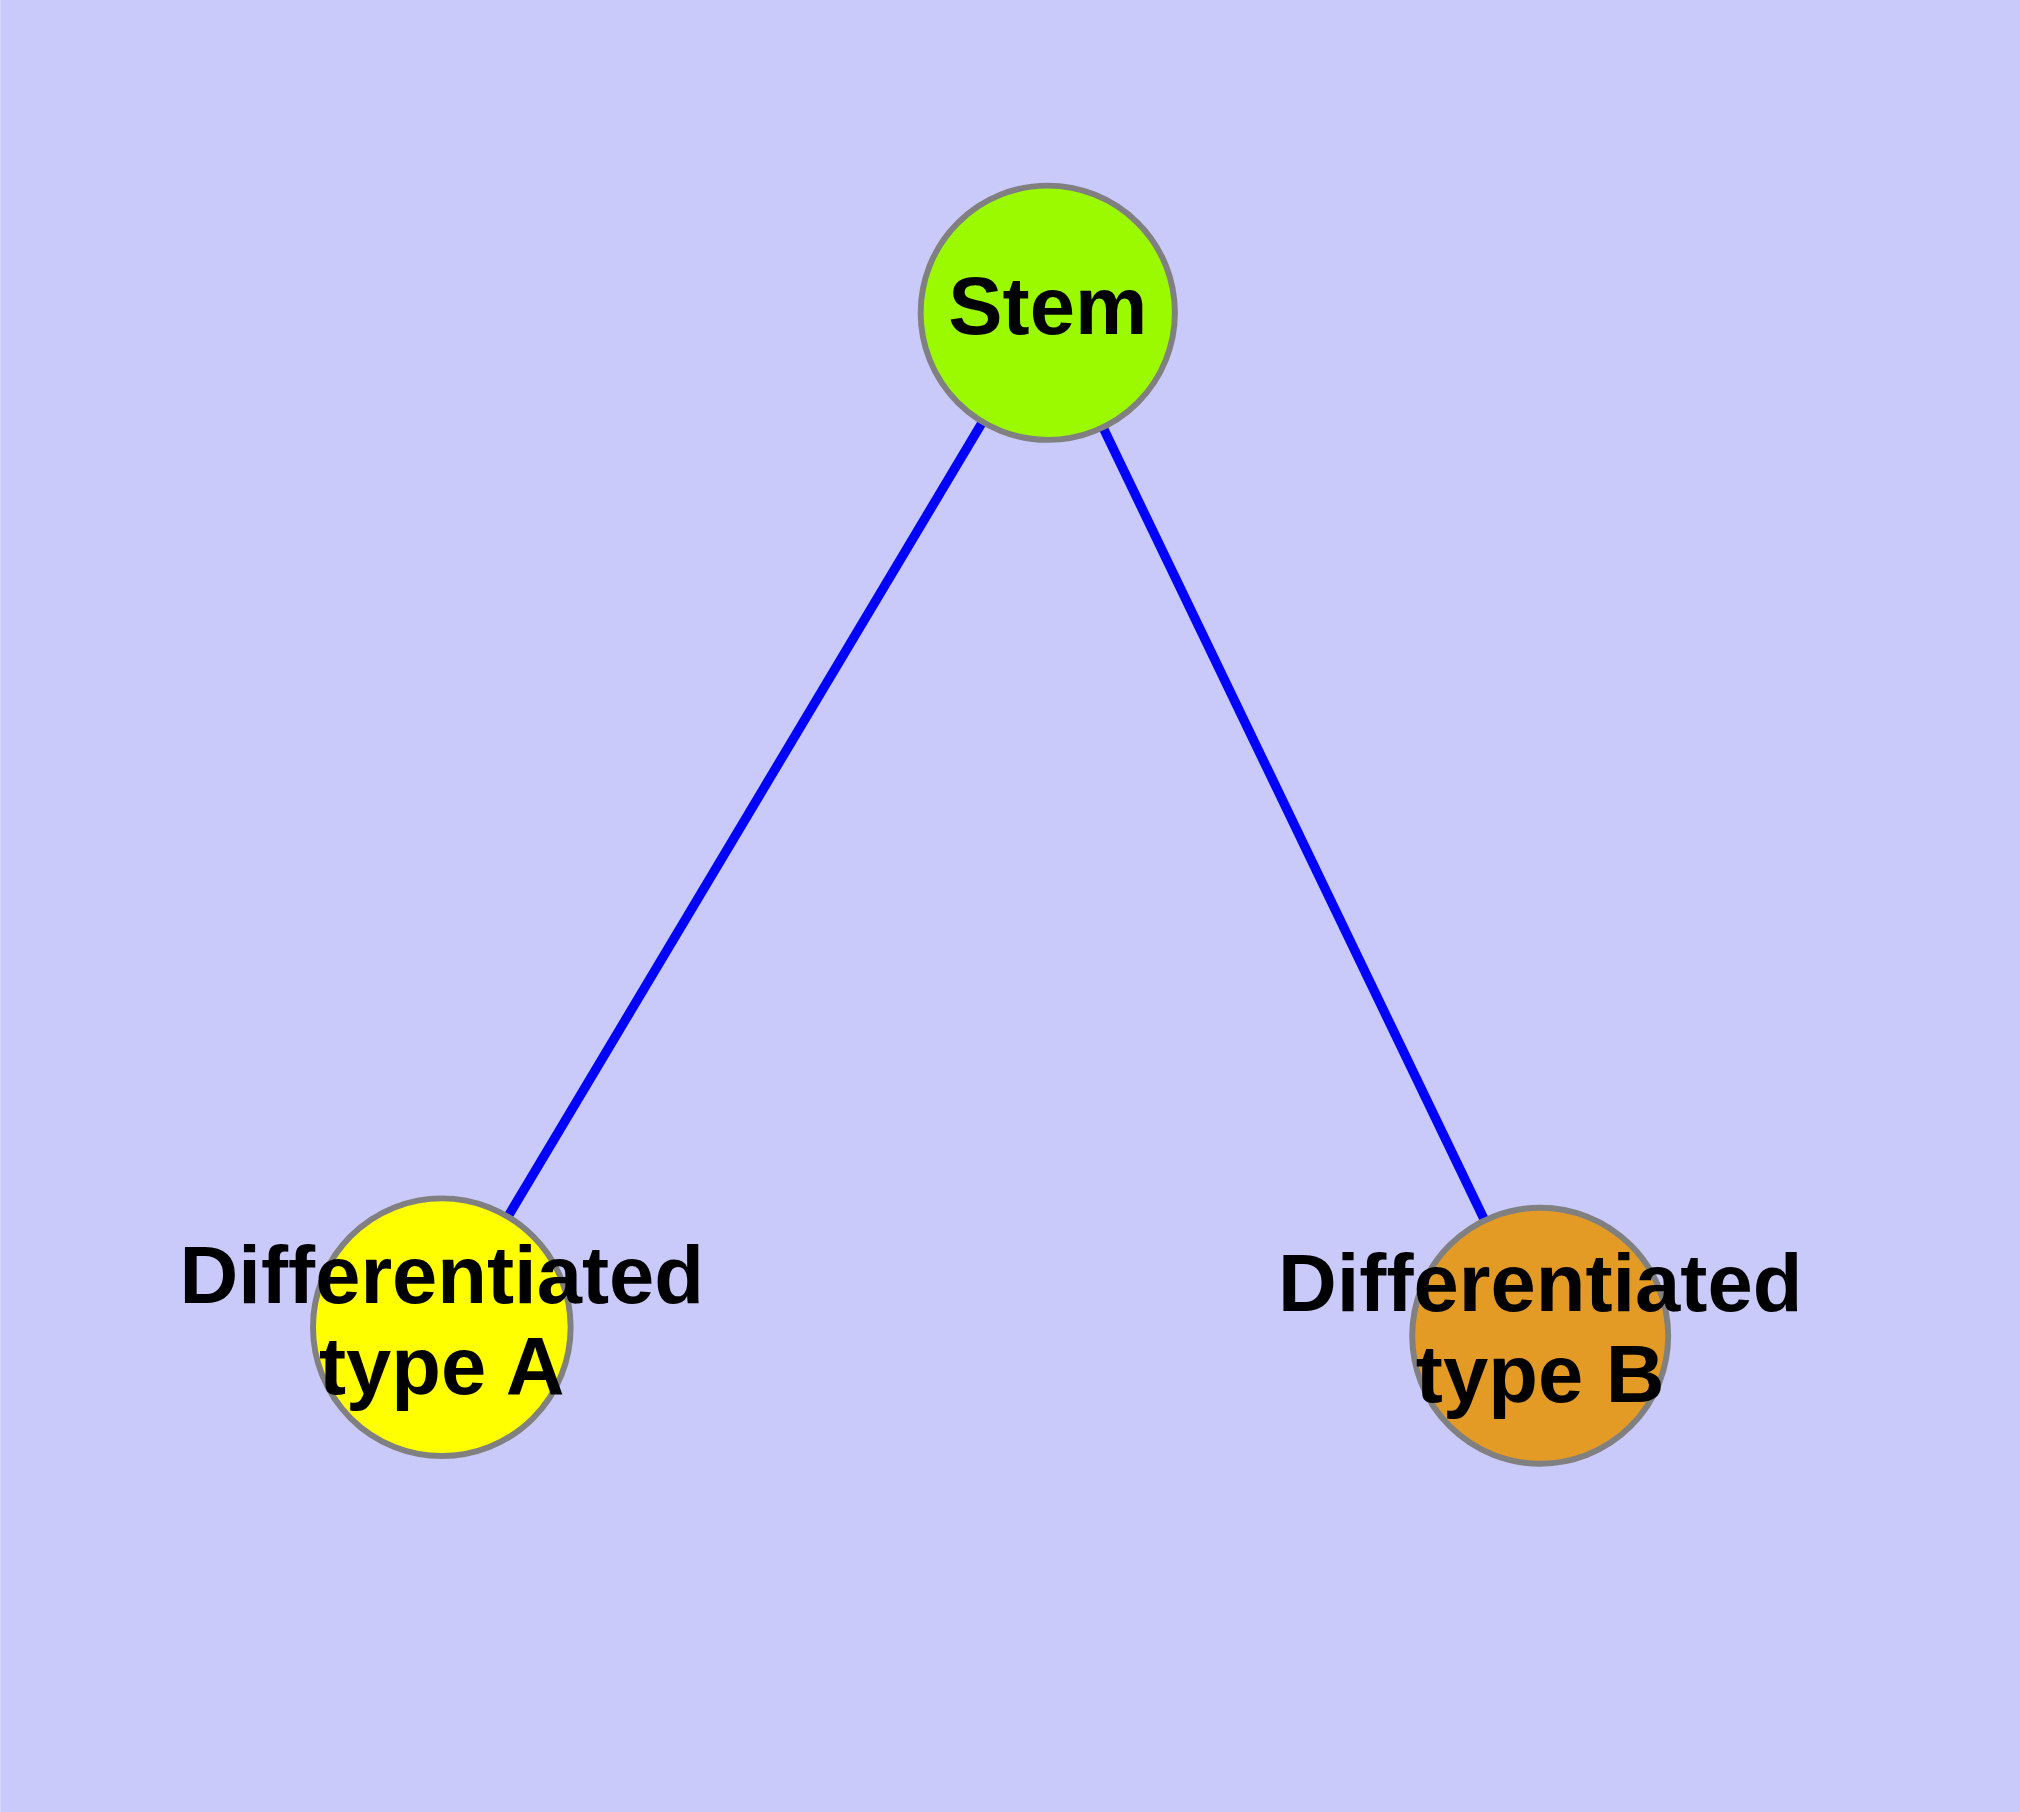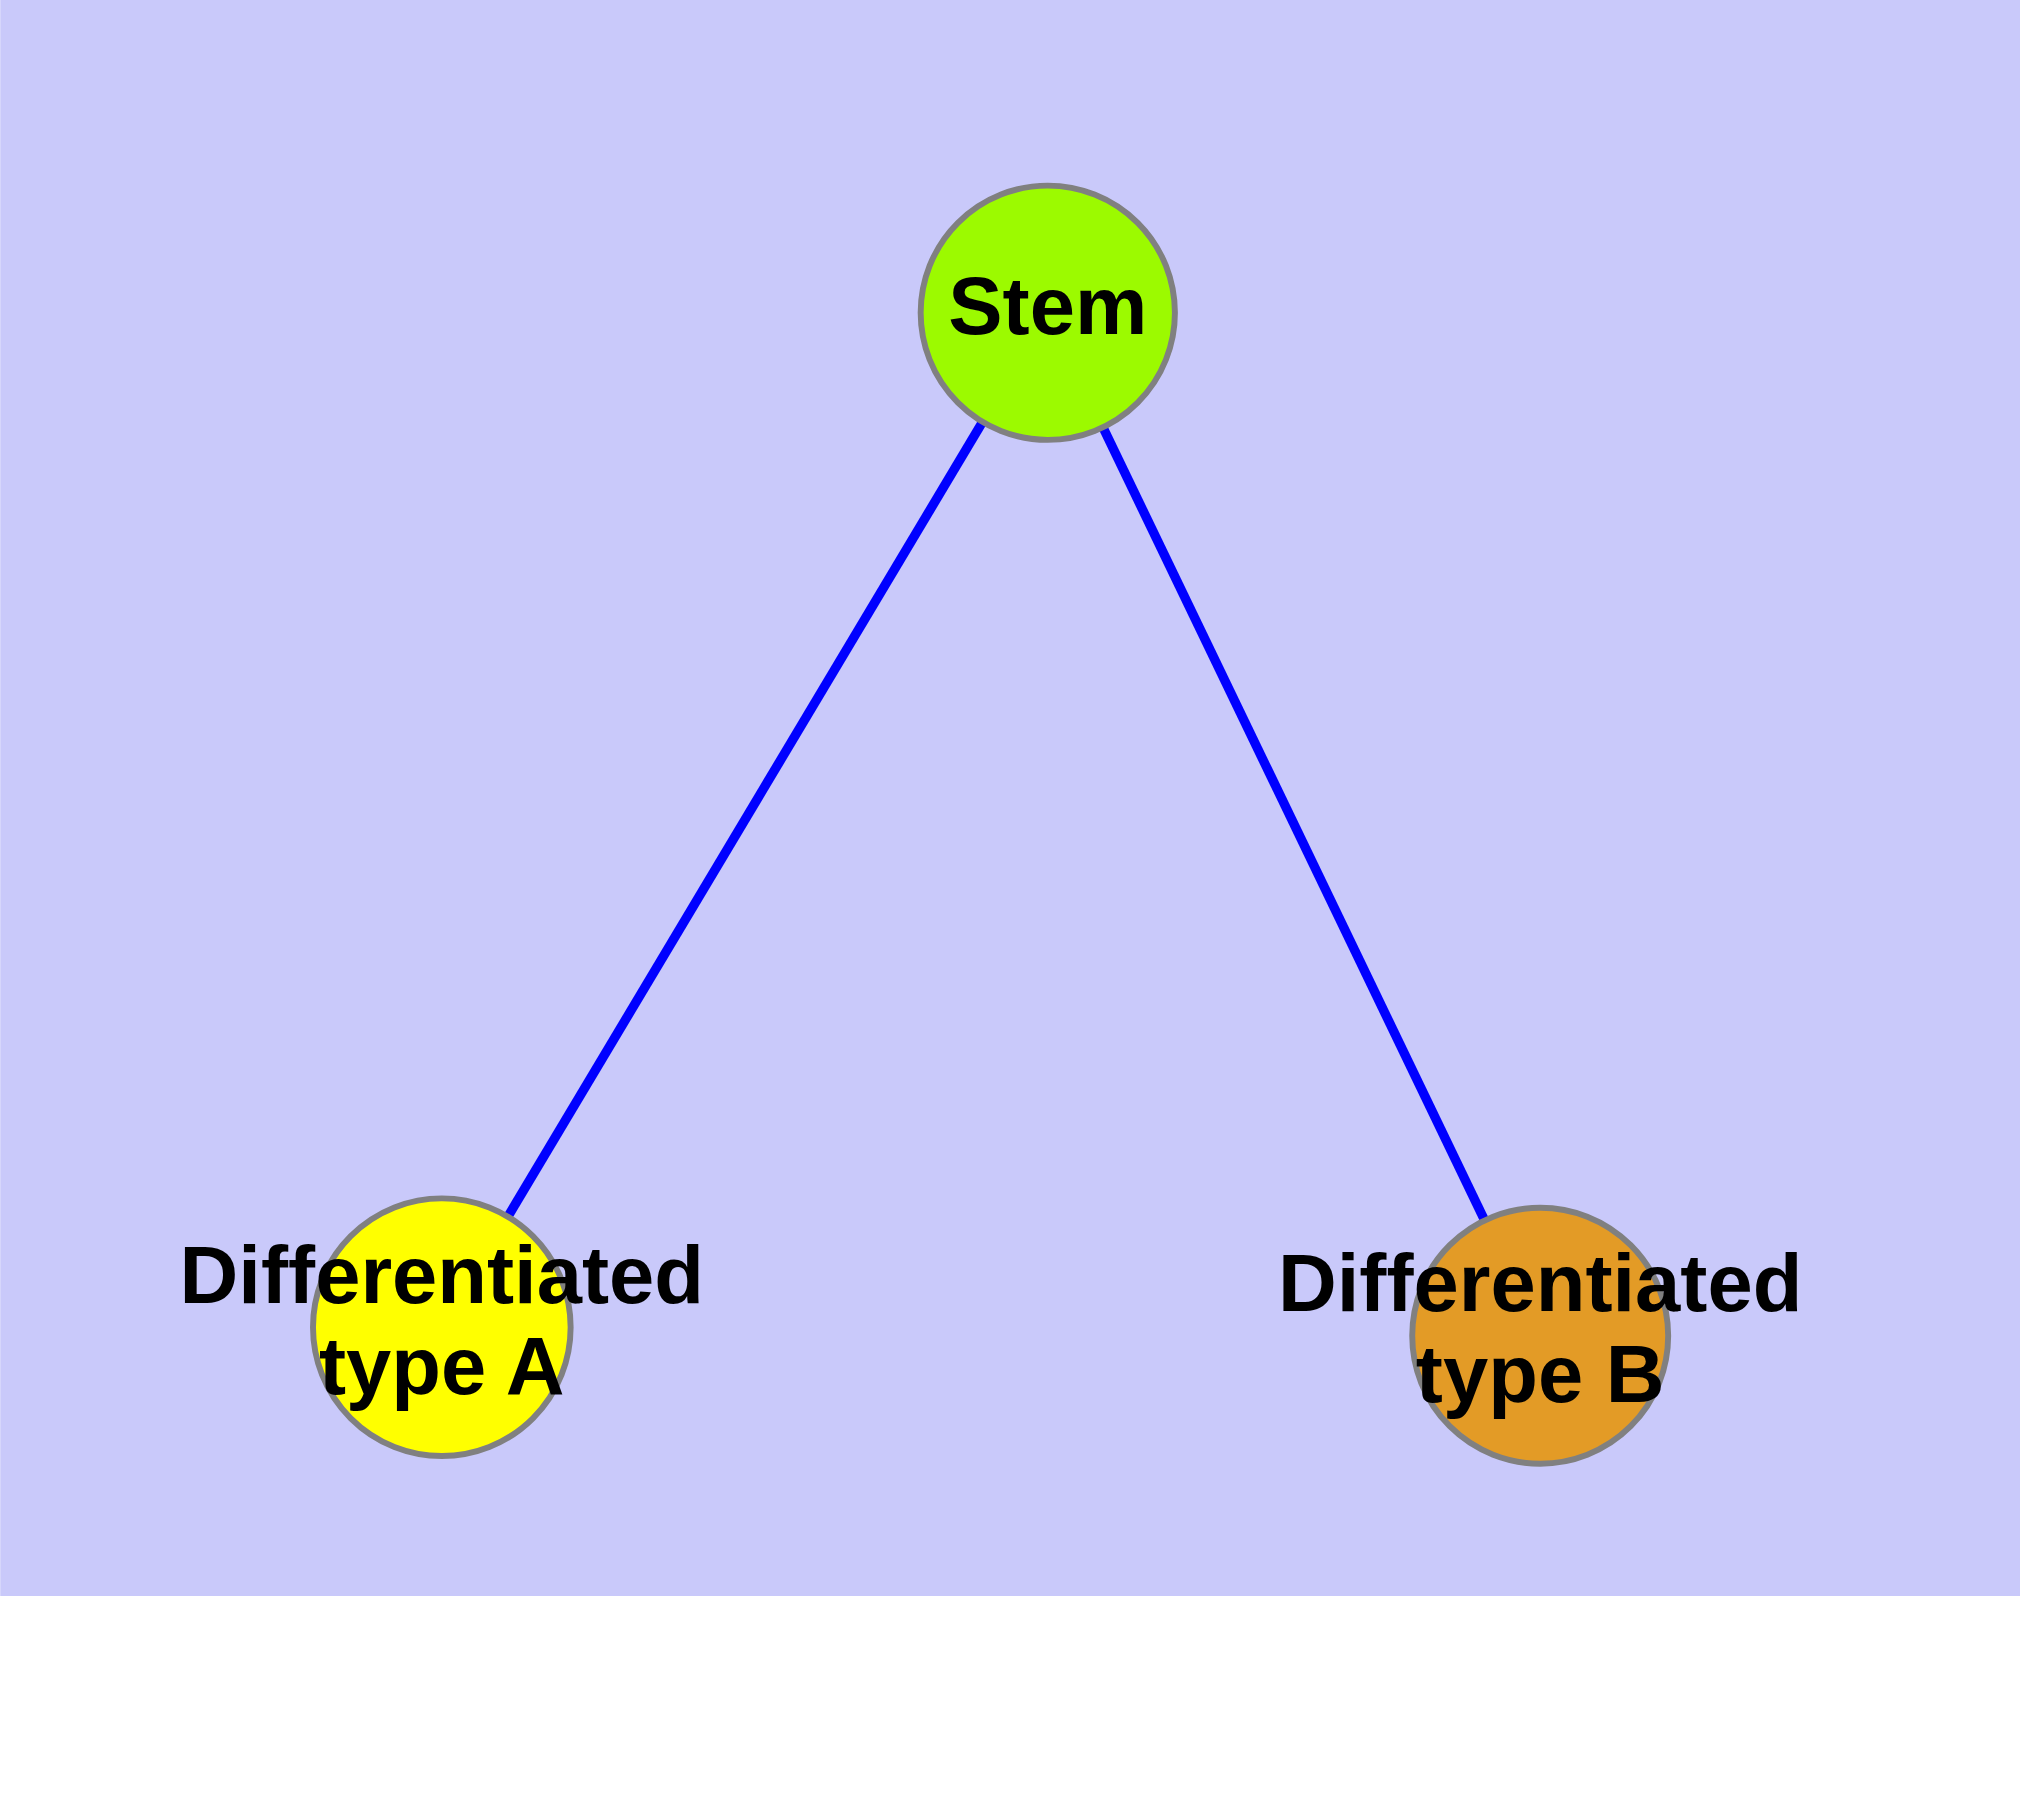--- a/index.html
+++ b/index.html
@@ -3,21 +3,21 @@
 <meta charset="utf-8">
 <style>
   html, body {
     margin: 0;
     padding: 0;
     background: #ffffff;
   }
   #canvas {
     position: relative;
     width: 2021px;
-    height: 1596px;
+    height: 1812px;
     overflow: hidden;
     font-family: "Liberation Sans", sans-serif;
   }
   #graph-svg {
     position: absolute;
     top: 0;
     left: 0;
     width: 2021px;
     height: 1812px;
     display: block;

